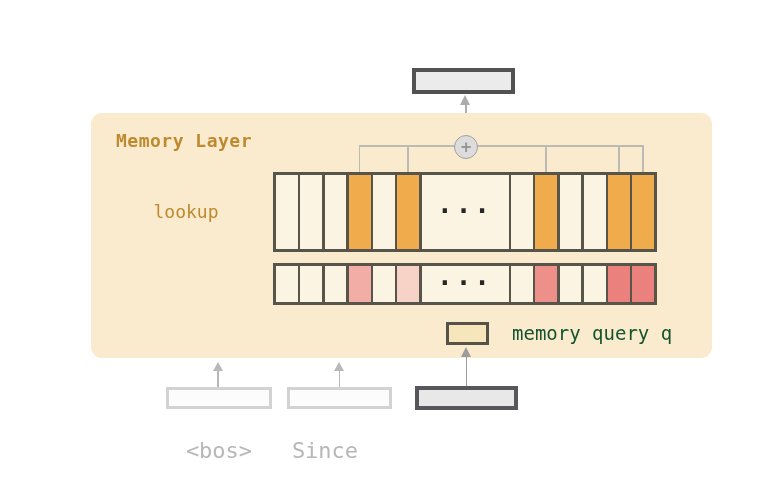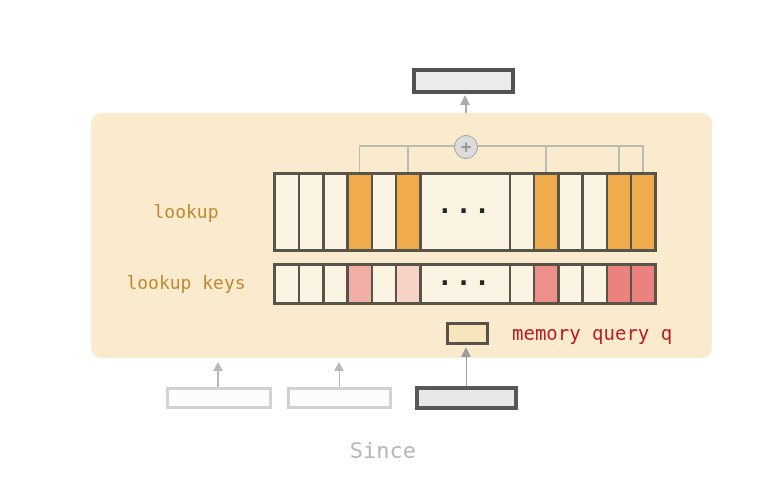--- a/index.html
+++ b/index.html
@@ -67,21 +67,21 @@
     padding-bottom:2px;
   }
 
   
   .query-box {
     position:absolute; left:446px; top:322px; width:43px; height:23px;
     background:#F7E5BC; border:3.5px solid #565248;
   }
   .query-label {
     position:absolute; left:512px; top:321px; line-height:24px;
-    font-size:19px; color:#b91c1c;
+    font-size:19px; color:#14532d;
   }
   .query-head { left:461px; top:347px; border-bottom:10px solid #9C9C9C; }
   .query-stem { left:465.6px; top:356px; width:1.6px; height:31px; background:#9C9C9C; }
 
   
   .token-box { position:absolute; top:387px; height:22px; }
   .token-box.faded  { background:#FCFCFC; border:3px solid #D2D2D2; }
   .token-box.active { top:386px; height:24px; background:#E8E8E8; border:4px solid #57575B; }
   .bos-box   { left:166px; width:106px; }
   .since-box { left:287px; width:105px; }
@@ -94,44 +94,44 @@
   .tok-stem { top:370px; width:1.6px; height:17px; background:#B8B8B8; }
   .bos-stem   { left:217px; }
   .since-stem { left:338.5px; }
 
   .token-label {
     position:absolute; top:437px; width:120px; height:28px;
     text-align:center; font-size:22px; line-height:28px; color:#B7B7B7;
   }
   .token-label.active { color:#161616; }
   .bos-label   { left:159px; }
-  .since-label { left:296px;text-align:right; }
+  .since-label { left:265px; }
   .the-label   { left:406.5px; }
 </style>
 </head>
 <body>
 
 <div class="stage">
 
   <div class="output-box"></div>
   <div class="arrow-head out-head"></div>
   <div class="line out-stem"></div>
 
   <div class="panel"></div>
+  <div class="panel-title">Memory Layer</div>
 
   <div class="line connector-h"></div>
   <div class="line drop drop-0"></div>
   <div class="line drop drop-1"></div>
   <div class="line drop drop-2"></div>
   <div class="line drop drop-3"></div>
   <div class="line drop drop-4"></div>
   <div class="plus-circle">+</div>
 
   <div class="row-label values-label">lookup</div>
-  <div class="row-label keys-label">lookup keys</div>
 
   <div class="mem-row values-row">
       <div class="cell" style="background: rgb(251, 244, 226);"></div>
       <div class="cell" style="background: rgb(251, 244, 226);"></div>
       <div class="cell" style="background: rgb(251, 244, 226);"></div>
       <div class="cell" style="background: rgb(240, 172, 76);"></div>
       <div class="cell" style="background: rgb(251, 244, 226);"></div>
       <div class="cell" style="background: rgb(240, 172, 76);"></div>
       <div class="cell wide" style="background: rgb(251, 244, 226);">···</div>
       <div class="cell" style="background: rgb(251, 244, 226);"></div>
@@ -164,15 +164,16 @@
 
   <div class="token-box faded bos-box"></div>
   <div class="token-box faded since-box"></div>
   <div class="token-box active the-box"></div>
 
   <div class="arrow-head tok-head bos-head"></div>
   <div class="line tok-stem bos-stem"></div>
   <div class="arrow-head tok-head since-head"></div>
   <div class="line tok-stem since-stem"></div>
 
+  <div class="token-label bos-label">&lt;bos&gt;</div>
   <div class="token-label since-label">Since</div>
 
 </div>
 
 </body></html>

